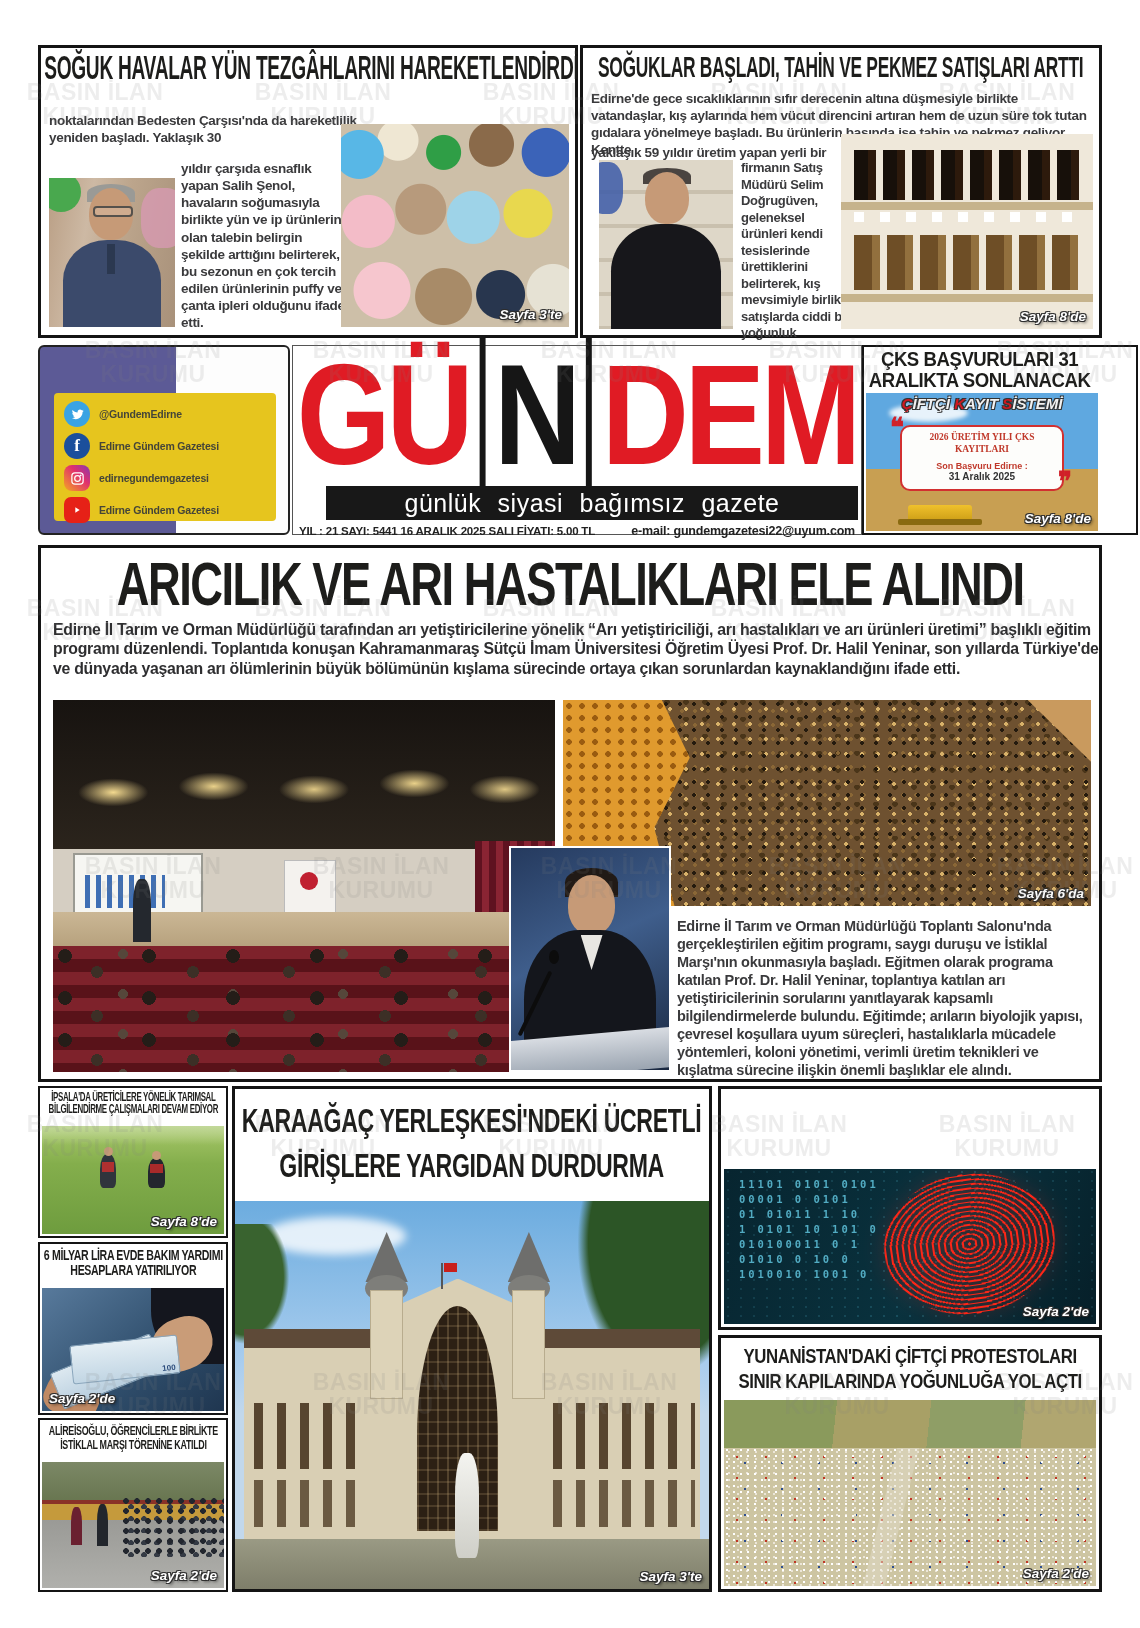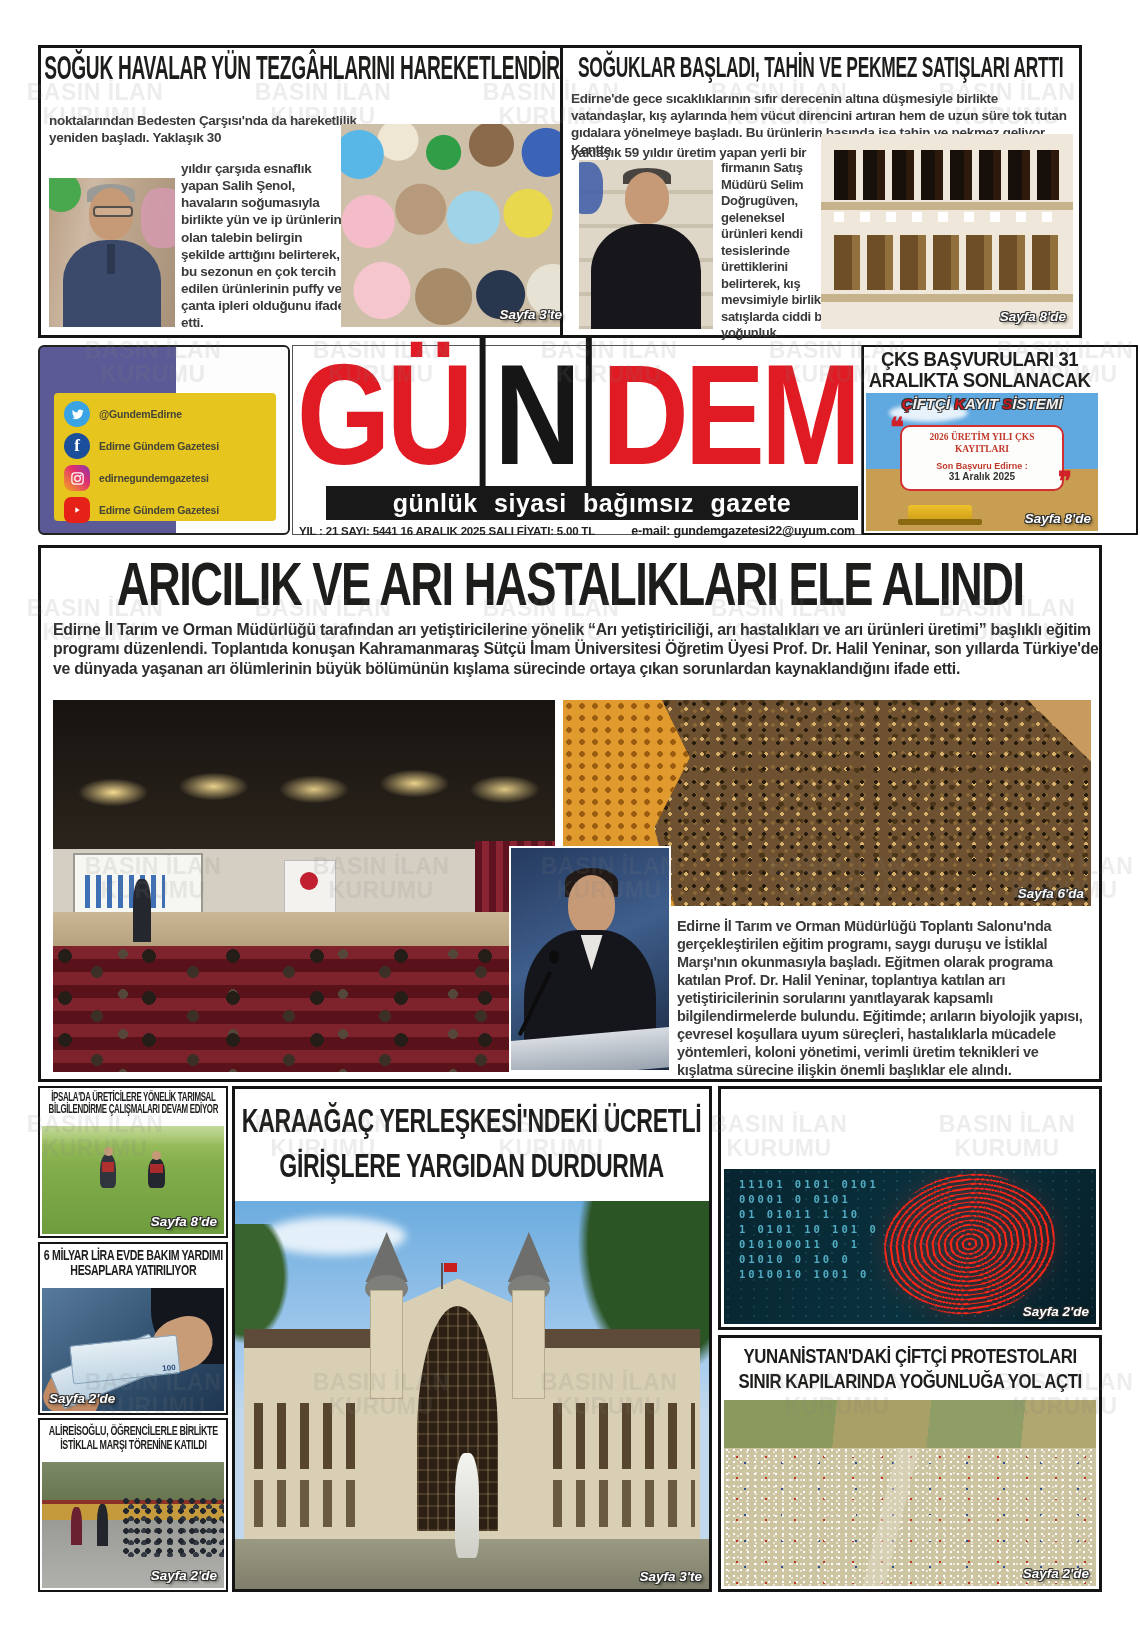--- a/index.html
+++ b/index.html
@@ -13,21 +13,21 @@
   .ph{position:absolute;overflow:hidden;background:#cfcfcf;}
   .badge{position:absolute;right:7px;bottom:5px;font-style:italic;font-weight:700;font-size:13.5px;color:#fff;z-index:6;
          text-shadow:-1px -1px 0 rgba(45,45,45,.95),1px -1px 0 rgba(45,45,45,.95),-1px 1px 0 rgba(45,45,45,.95),1px 1px 0 rgba(45,45,45,.95),2px 2px 3px rgba(0,0,0,.55);}
   .badge-l{left:7px;right:auto;}
   .wmx{position:absolute;width:150px;text-align:center;font-weight:800;font-size:23px;line-height:1.05;
        color:rgba(125,125,125,0.14);letter-spacing:.5px;z-index:40;pointer-events:none;}
   
   .logoline{position:relative;display:inline-block;left:50%;transform:translateX(-50%) scaleX(.85);
             white-space:nowrap;font-weight:700;font-size:142px;line-height:.95;color:#e01b24;letter-spacing:-5px;}
   .logo-n{color:#161616;border-left:7px solid #161616;border-right:7px solid #161616;padding:0 10px;margin:0 12px;}
-  .tagbar{position:absolute;background:#181818;color:#fff;font-weight:700;font-size:25px;text-align:center;
+  .tagbar{position:absolute;background:#181818;color:#fff;font-weight:400;font-size:25px;text-align:center;
           line-height:34px;word-spacing:9px;letter-spacing:.5px;}
   .issue{font-weight:700;color:#222;font-size:11.5px;letter-spacing:-0.2px;}
   .srow{display:flex;align-items:center;gap:9px;margin:6px 0 6px 10px;}
   .sico{width:26px;height:26px;border-radius:50%;display:flex;align-items:center;justify-content:center;flex:none;}
   .slabel{font-weight:700;font-size:10.5px;color:#454538;letter-spacing:-0.2px;}
   
   .ph-yarn{background:
     radial-gradient(circle at 8% 15%,#58b7e6 0 24px,rgba(0,0,0,0) 25px),
     radial-gradient(circle at 25% 8%,#efe7d3 0 20px,rgba(0,0,0,0) 21px),
     radial-gradient(circle at 45% 14%,#2f9e46 0 17px,rgba(0,0,0,0) 18px),
@@ -89,21 +89,21 @@
       <div class="abs" style="left:44px;top:28px;width:36px;height:7px;border:2px solid #55514c;border-radius:4px;background:rgba(255,255,255,.18);"></div>
       <div class="pr-torso" style="left:14px;top:62px;width:98px;height:90px;background:#3b4a6b;"></div>
       <div class="abs" style="left:58px;top:66px;width:8px;height:30px;background:#2b3850;"></div>
     </div>
     <div class="abs bodytx" style="left:140px;top:112px;width:168px;">yıldır çarşıda esnaflık yapan Salih Şenol, havaların soğumasıyla birlikte yün ve ip ürünlerine olan talebin belirgin şekilde arttığını belirterek, bu sezonun en çok tercih edilen ürünlerinin puffy ve çanta ipleri olduğunu ifade etti.</div>
     <div class="ph ph-yarn" style="left:300px;top:76px;width:228px;height:203px;">
       <span class="badge">Sayfa 3'te</span>
     </div>
   </section>
 
-  <section class="nbox" style="left:560px;top:45px;width:522px;height:293px;">
+  <section class="nbox" style="left:580px;top:45px;width:522px;height:293px;">
     <div class="abs" style="left:3px;top:3px;width:510px;">
       <div class="hl nw" style="font-size: 30px; transform: scaleX(0.58); width: 172.414%; margin-left: -36.2069%;">SOĞUKLAR BAŞLADI, TAHİN VE PEKMEZ SATIŞLARI ARTTI</div>
     </div>
     <div class="abs bodytx" style="left:8px;top:42px;width:502px;">Edirne'de gece sıcaklıklarının sıfır derecenin altına düşmesiyle birlikte vatandaşlar, kış aylarında hem vücut direncini artıran hem de uzun süre tok tutan gıdalara yönelmeye başladı. Bu ürünlerin başında ise tahin ve pekmez geliyor. Kentte</div>
     <div class="abs bodytx" style="left:8px;top:96px;width:300px;">yaklaşık 59 yıldır üretim yapan yerli bir</div>
     <div class="ph ph-man2" style="left:16px;top:112px;width:134px;height:169px;">
       <div class="abs" style="left:-10px;top:2px;width:34px;height:52px;border-radius:40%;background:#3c5aa8;opacity:.85;"></div>
       <div class="pr-hair" style="left:44px;top:8px;width:48px;height:16px;background:#4a4440;"></div>
       <div class="pr-head" style="left:46px;top:12px;width:44px;height:52px;"></div>
       <div class="pr-torso" style="left:12px;top:64px;width:110px;height:105px;background:#17171b;"></div>

